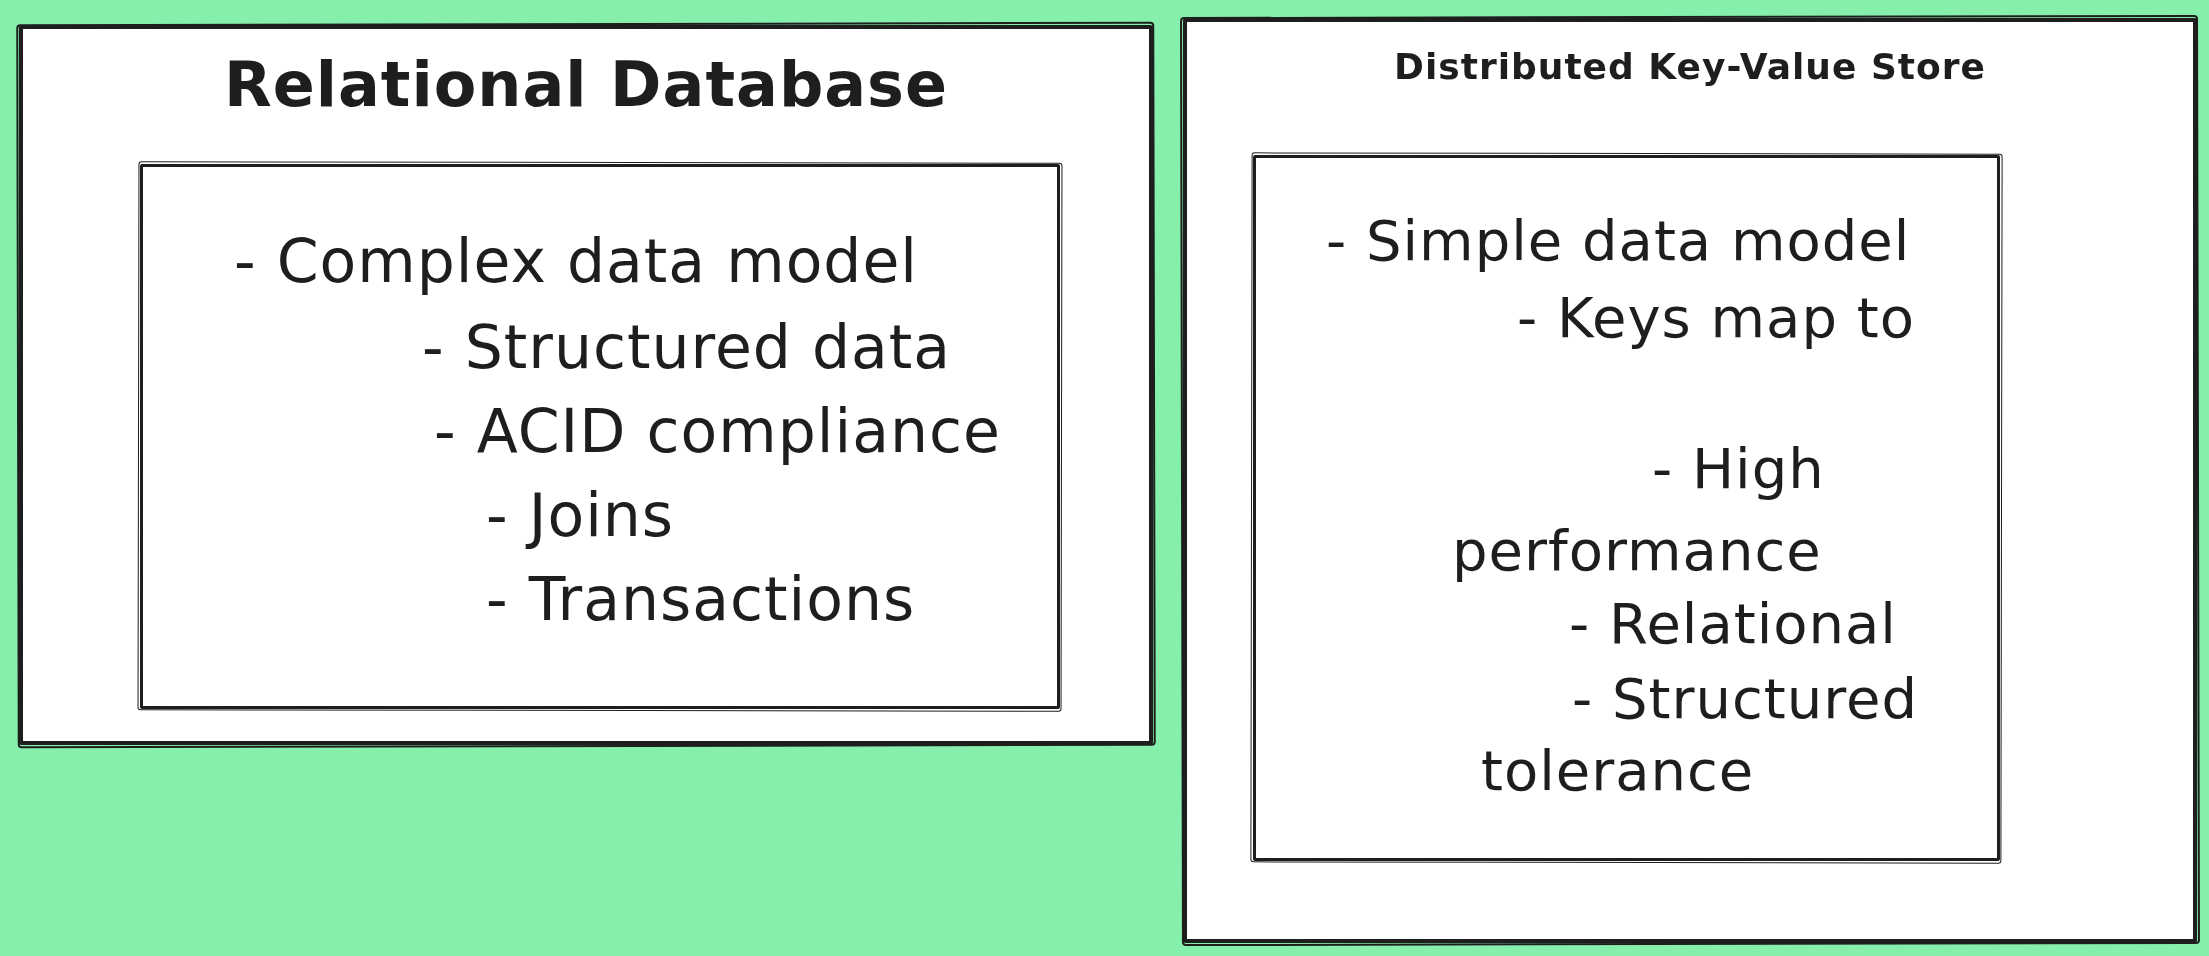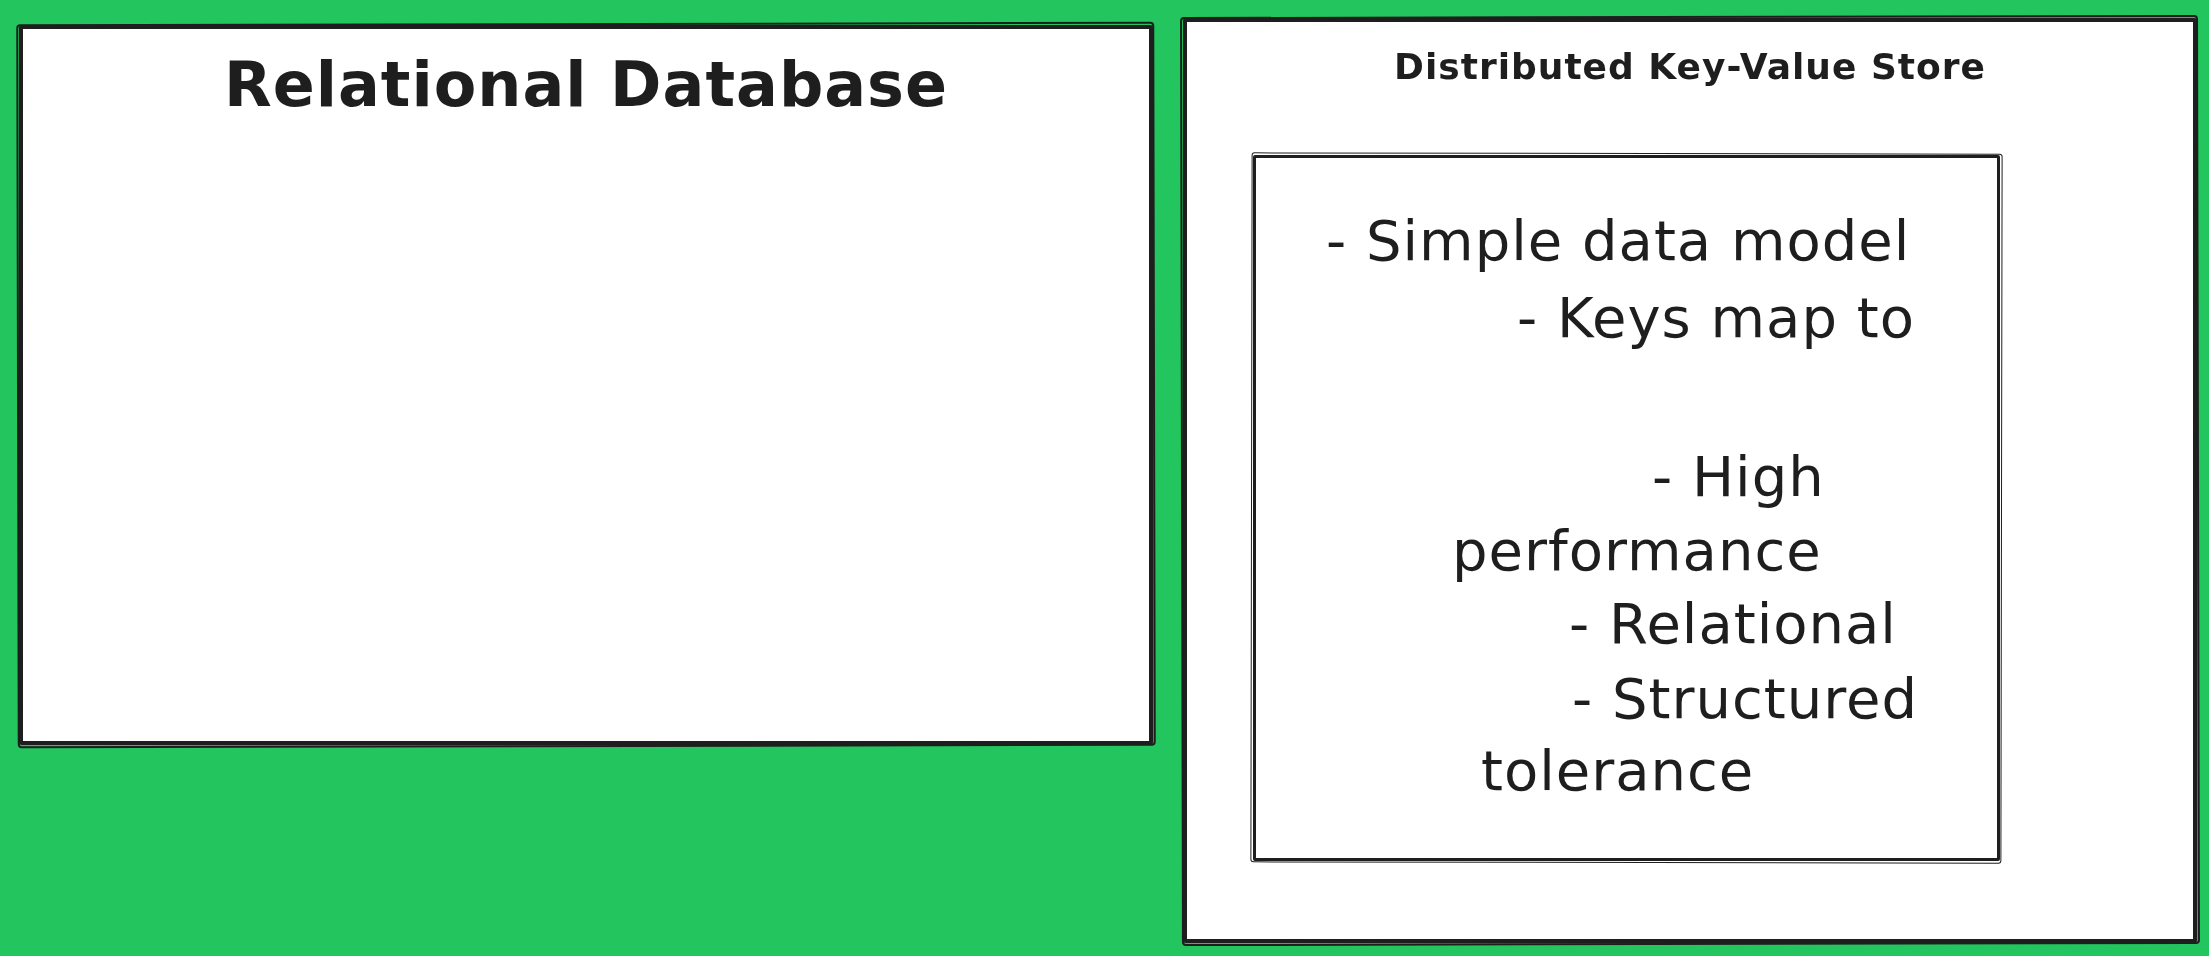--- a/index.html
+++ b/index.html
@@ -4,21 +4,21 @@
 <style>
   html, body {
     margin: 0;
     padding: 0;
     background: #ffffff;
   }
   .canvas {
     position: relative;
     width: 2209px;
     height: 956px;
-    background: #22c55e;
+    background: #86efac;
     overflow: hidden;
     font-family: "DejaVu Sans", sans-serif;
     color: #1e1e1e;
   }
   
   .card {
     position: absolute;
     background: #ffffff;
     border: 4px solid #1e1e1e;
     border-radius: 3px;
@@ -81,33 +81,40 @@
   .ll0 { left: 91px;  top: 52px;  }
   .ll1 { left: 279px; top: 138px; }
   .ll2 { left: 291px; top: 222px; }
   .ll3 { left: 343px; top: 306px; }
   .ll4 { left: 343px; top: 390px; }
 
   
   .rl0 { left: 70px;  top: 44px;  }
   .rl1 { left: 261px; top: 121px; }
   .rl2 { left: 280px; top: 194px; }
-  .rl3 { left: 396px; top: 272px; margin-top: 8px; }
+  .rl3 { left: 396px; top: 272px; }
   .rl4 { left: 196px; top: 354px; }
   .rl5 { left: 313px; top: 427px; }
   .rl6 { left: 316px; top: 502px; }
   .rl7 { left: 225px; top: 574px; }
 </style>
 </head>
 <body>
 
 <div class="canvas">
 
   <section class="card card-left">
     <h2 class="card-title title-left">Relational Database</h2>
+    <div class="inner-box inner-left">
+      <div class="line lline ll0">- Complex data model</div>
+      <div class="line lline ll1">- Structured data</div>
+      <div class="line lline ll2">- ACID compliance</div>
+      <div class="line lline ll3">- Joins</div>
+      <div class="line lline ll4">- Transactions</div>
+    </div>
   </section>
 
   <section class="card card-right">
     <h2 class="card-title title-right">Distributed Key-Value Store</h2>
     <div class="inner-box inner-right">
       <div class="line rline rl0">- Simple data model</div>
       <div class="line rline rl1">- Keys map to</div>
       <div class="line rline rl3">- High</div>
       <div class="line rline rl4">performance</div>
       <div class="line rline rl5">- Relational</div>

